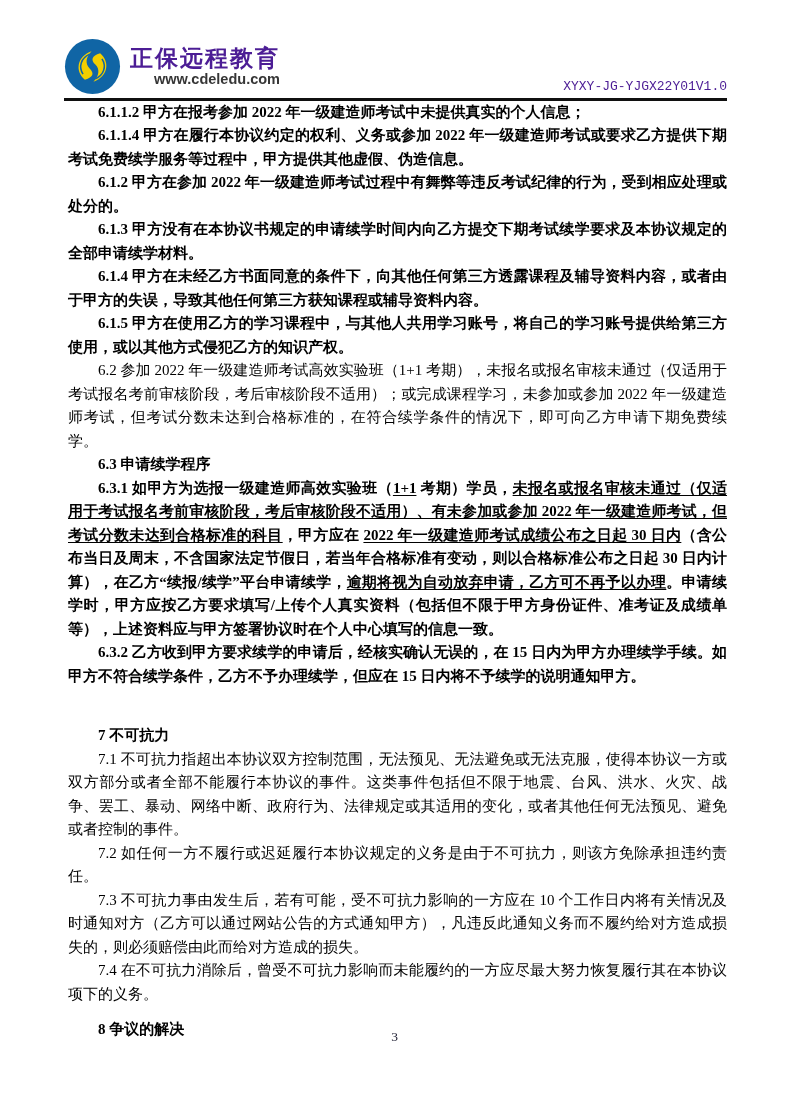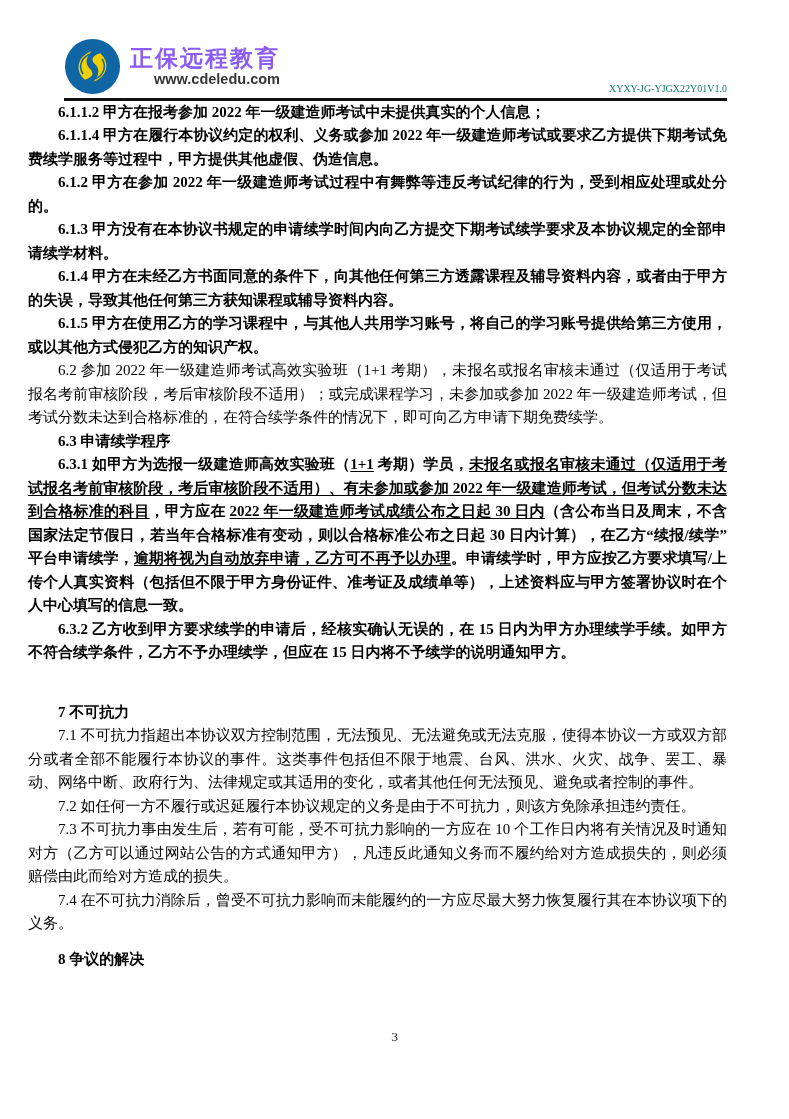--- a/index.html
+++ b/index.html
@@ -5,41 +5,41 @@
   html,body{margin:0;padding:0;background:#ffffff;}
   .page{
     position:relative;
     width:789px;height:1119px;
     background:#ffffff;
     font-family:"Liberation Serif","DejaVu Serif",serif;
     color:#000000;
     overflow:hidden;
     box-sizing:border-box;
   }
-  .content{padding:0 62px 0 28px;}
+  .content{padding:0 62px 0 68px;}
   
   .hdr{
     display:flex;justify-content:space-between;align-items:flex-end;
     padding:38px 62px 0 64px;
   }
   .brand{display:flex;align-items:center;gap:9px;}
   .logo{width:57px;height:57px;display:block;}
   .brand-text{display:flex;flex-direction:column;justify-content:center;}
   .brand-name{
     font-family:"Liberation Sans","DejaVu Sans",sans-serif;
     font-weight:bold;font-size:23px;letter-spacing:2px;
-    color:#8b5cf6;line-height:1.15;
+    color:#4c1d95;line-height:1.15;
   }
   .brand-url{
     font-family:"Liberation Sans","DejaVu Sans",sans-serif;
     font-weight:bold;font-size:14.5px;color:#363636;line-height:1.2;text-align:right;
   }
   .doc-code{
-    font-family:Liberation Serif, serif;
-    font-size:10px;color:#0f766e;padding-bottom:1px;
+    font-family:Liberation Mono, monospace;
+    font-size:13px;color:#4c1d95;padding-bottom:1px;
   }
   .rule{height:2.5px;background:#101010;margin:3px 62px 0 64px;}
   
   main{padding-top:6px;}
   p.para{
     margin:0;
     font-size:15px;line-height:23.5px;
     text-align:justify;text-indent:2em;
     word-break:break-all;
   }

